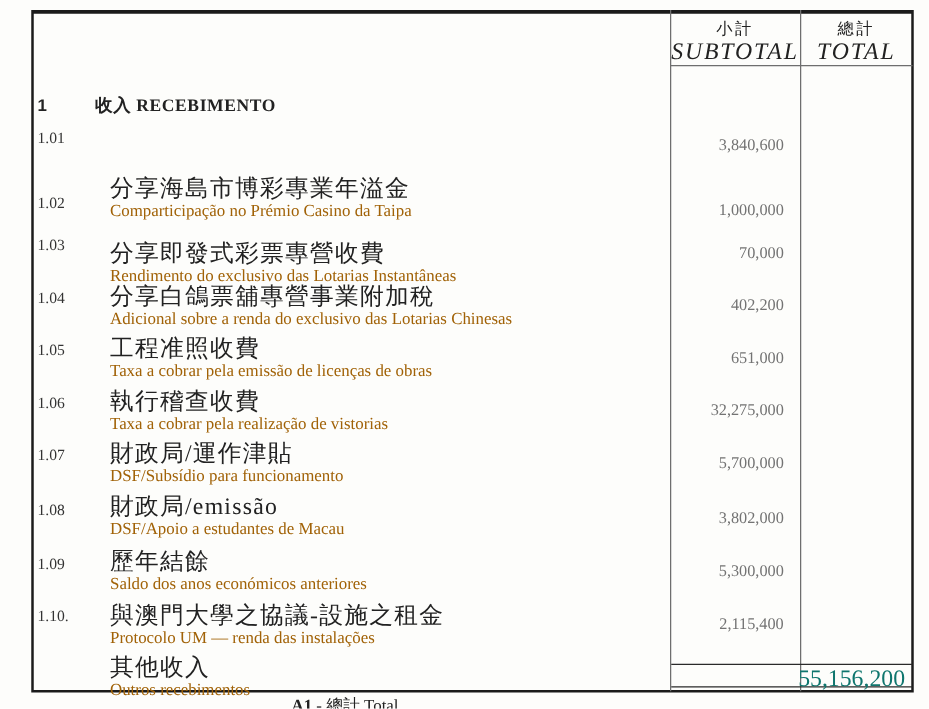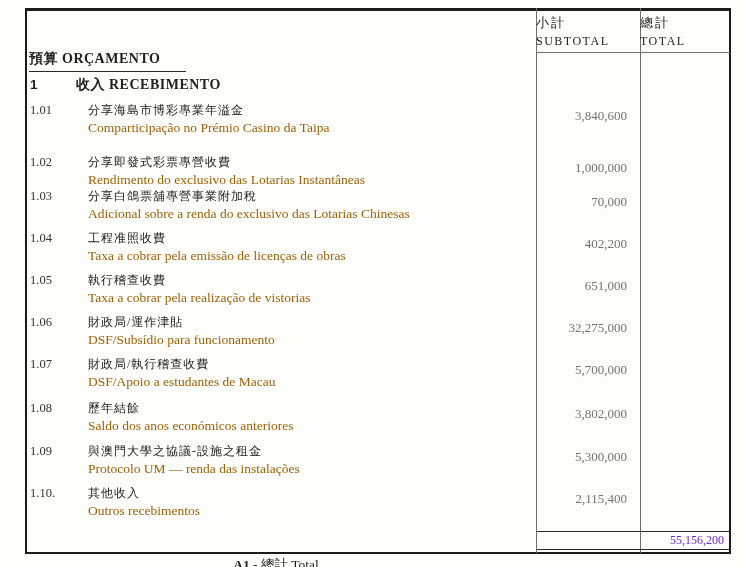--- a/index.html
+++ b/index.html
@@ -13,82 +13,81 @@
   .frame {
     position:absolute; left:25px; top:8px; width:706px; height:546px;
     box-sizing:border-box;
     border:2px solid #1b1b1b; border-top-width:3px;
   }
   .vline { position:absolute; top:8px; width:1px; height:545px; background:#6e6e6e; }
   .vline.v1 { left:536px; }
   .vline.v2 { left:640px; }
   .hdr-underline { position:absolute; left:536px; top:52px; width:194px; height:1px; background:#6e6e6e; }
 
-  .col-header { position:absolute; top:13px; line-height:19px; }
+  .col-header { position:absolute; top:13px; text-align:center; line-height:19px; }
   .col-header .cjk { font-size:13px; letter-spacing:2px; }
-  .col-header .en  { font-size:12px; letter-spacing:1.5px; }
+  .col-header .en  { font-size:19px; letter-spacing:1.5px;font-style:italic; }
   .col-header.subtotal { left:536px; width:104px; }
   .col-header.total    { left:640px; width:90px; }
 
   .doc-title {
     position:absolute; left:29px; top:50px;
     font-size:14px; font-weight:bold; letter-spacing:0.5px;
     border-bottom:1.5px solid #2a2a2a; padding:0 26px 3px 0;
   }
   .section-num {
     position:absolute; left:30px; top:77px;
     font-size:13.5px; font-weight:bold; font-family:"Liberation Sans", sans-serif;
   }
   .section-label {
     position:absolute; left:76px; top:76px;
     font-size:14px; font-weight:bold; letter-spacing:0.5px;
   }
 
   .item-row { position:absolute; left:0; width:743px; height:40px;padding-left:16px; }
   .item-num { position:absolute; left:30px; top:1px; font-size:12.5px; color:#333; }
   .item-desc { position:absolute; left:88px; top:0; width:440px; }
-  .item-desc .cjk { font-size:12px; line-height:17px; letter-spacing:1px; }
+  .item-desc .cjk { font-size:19px; line-height:17px; letter-spacing:1px;margin-top:41px; }
   .item-desc .pt  { font-size:13.5px; line-height:18px; color:#a16207; }
   .item-amount {
     position:absolute; left:536px; top:6px; width:91px;
     text-align:right; font-size:13px; color:#737373;
   }
 
   .grand-total-label {
     position:absolute; left:0; top:556px; width:520px;
     text-align:center; font-size:13.5px;padding-left:16px;
   }
   .grand-total-label b { font-weight:bold; }
   .total-box {
     position:absolute; left:537px; top:531px; width:193px; height:17px;
     border-top:1.5px solid #2a2a2a; border-bottom:1.5px solid #2a2a2a;
   }
   .total-box .value {
-    position:absolute; right:6px; top:1px; font-size:12px; color:#6d28d9;
+    position:absolute; right:6px; top:1px; font-size:19px; color:#0f766e;
   }
 </style>
 </head>
 <body>
 
 <div class="page">
   <div class="frame"></div>
   <div class="vline v1"></div>
   <div class="vline v2"></div>
   <div class="hdr-underline"></div>
 
   <div class="col-header subtotal">
     <div class="cjk">小計</div>
     <div class="en">SUBTOTAL</div>
   </div>
   <div class="col-header total">
     <div class="cjk">總計</div>
     <div class="en">TOTAL</div>
   </div>
 
-  <div class="doc-title">預算 ORÇAMENTO</div>
   <div class="section-num">1</div>
   <div class="section-label">收入 RECEBIMENTO</div>
 
   <div class="item-row" style="top:102px">
     <span class="item-num">1.01</span>
     <div class="item-desc">
       <div class="cjk">分享海島市博彩專業年溢金</div>
       <div class="pt">Comparticipação no Prémio Casino da Taipa</div>
     </div>
     <span class="item-amount">3,840,600</span>
@@ -135,21 +134,21 @@
     <div class="item-desc">
       <div class="cjk">財政局/運作津貼</div>
       <div class="pt">DSF/Subsídio para funcionamento</div>
     </div>
     <span class="item-amount">32,275,000</span>
   </div>
 
   <div class="item-row" style="top:356px">
     <span class="item-num">1.07</span>
     <div class="item-desc">
-      <div class="cjk">財政局/執行稽查收費</div>
+      <div class="cjk">財政局/emissão</div>
       <div class="pt">DSF/Apoio a estudantes de Macau</div>
     </div>
     <span class="item-amount">5,700,000</span>
   </div>
 
   <div class="item-row" style="top:400px">
     <span class="item-num">1.08</span>
     <div class="item-desc">
       <div class="cjk">歷年結餘</div>
       <div class="pt">Saldo dos anos económicos anteriores</div>

